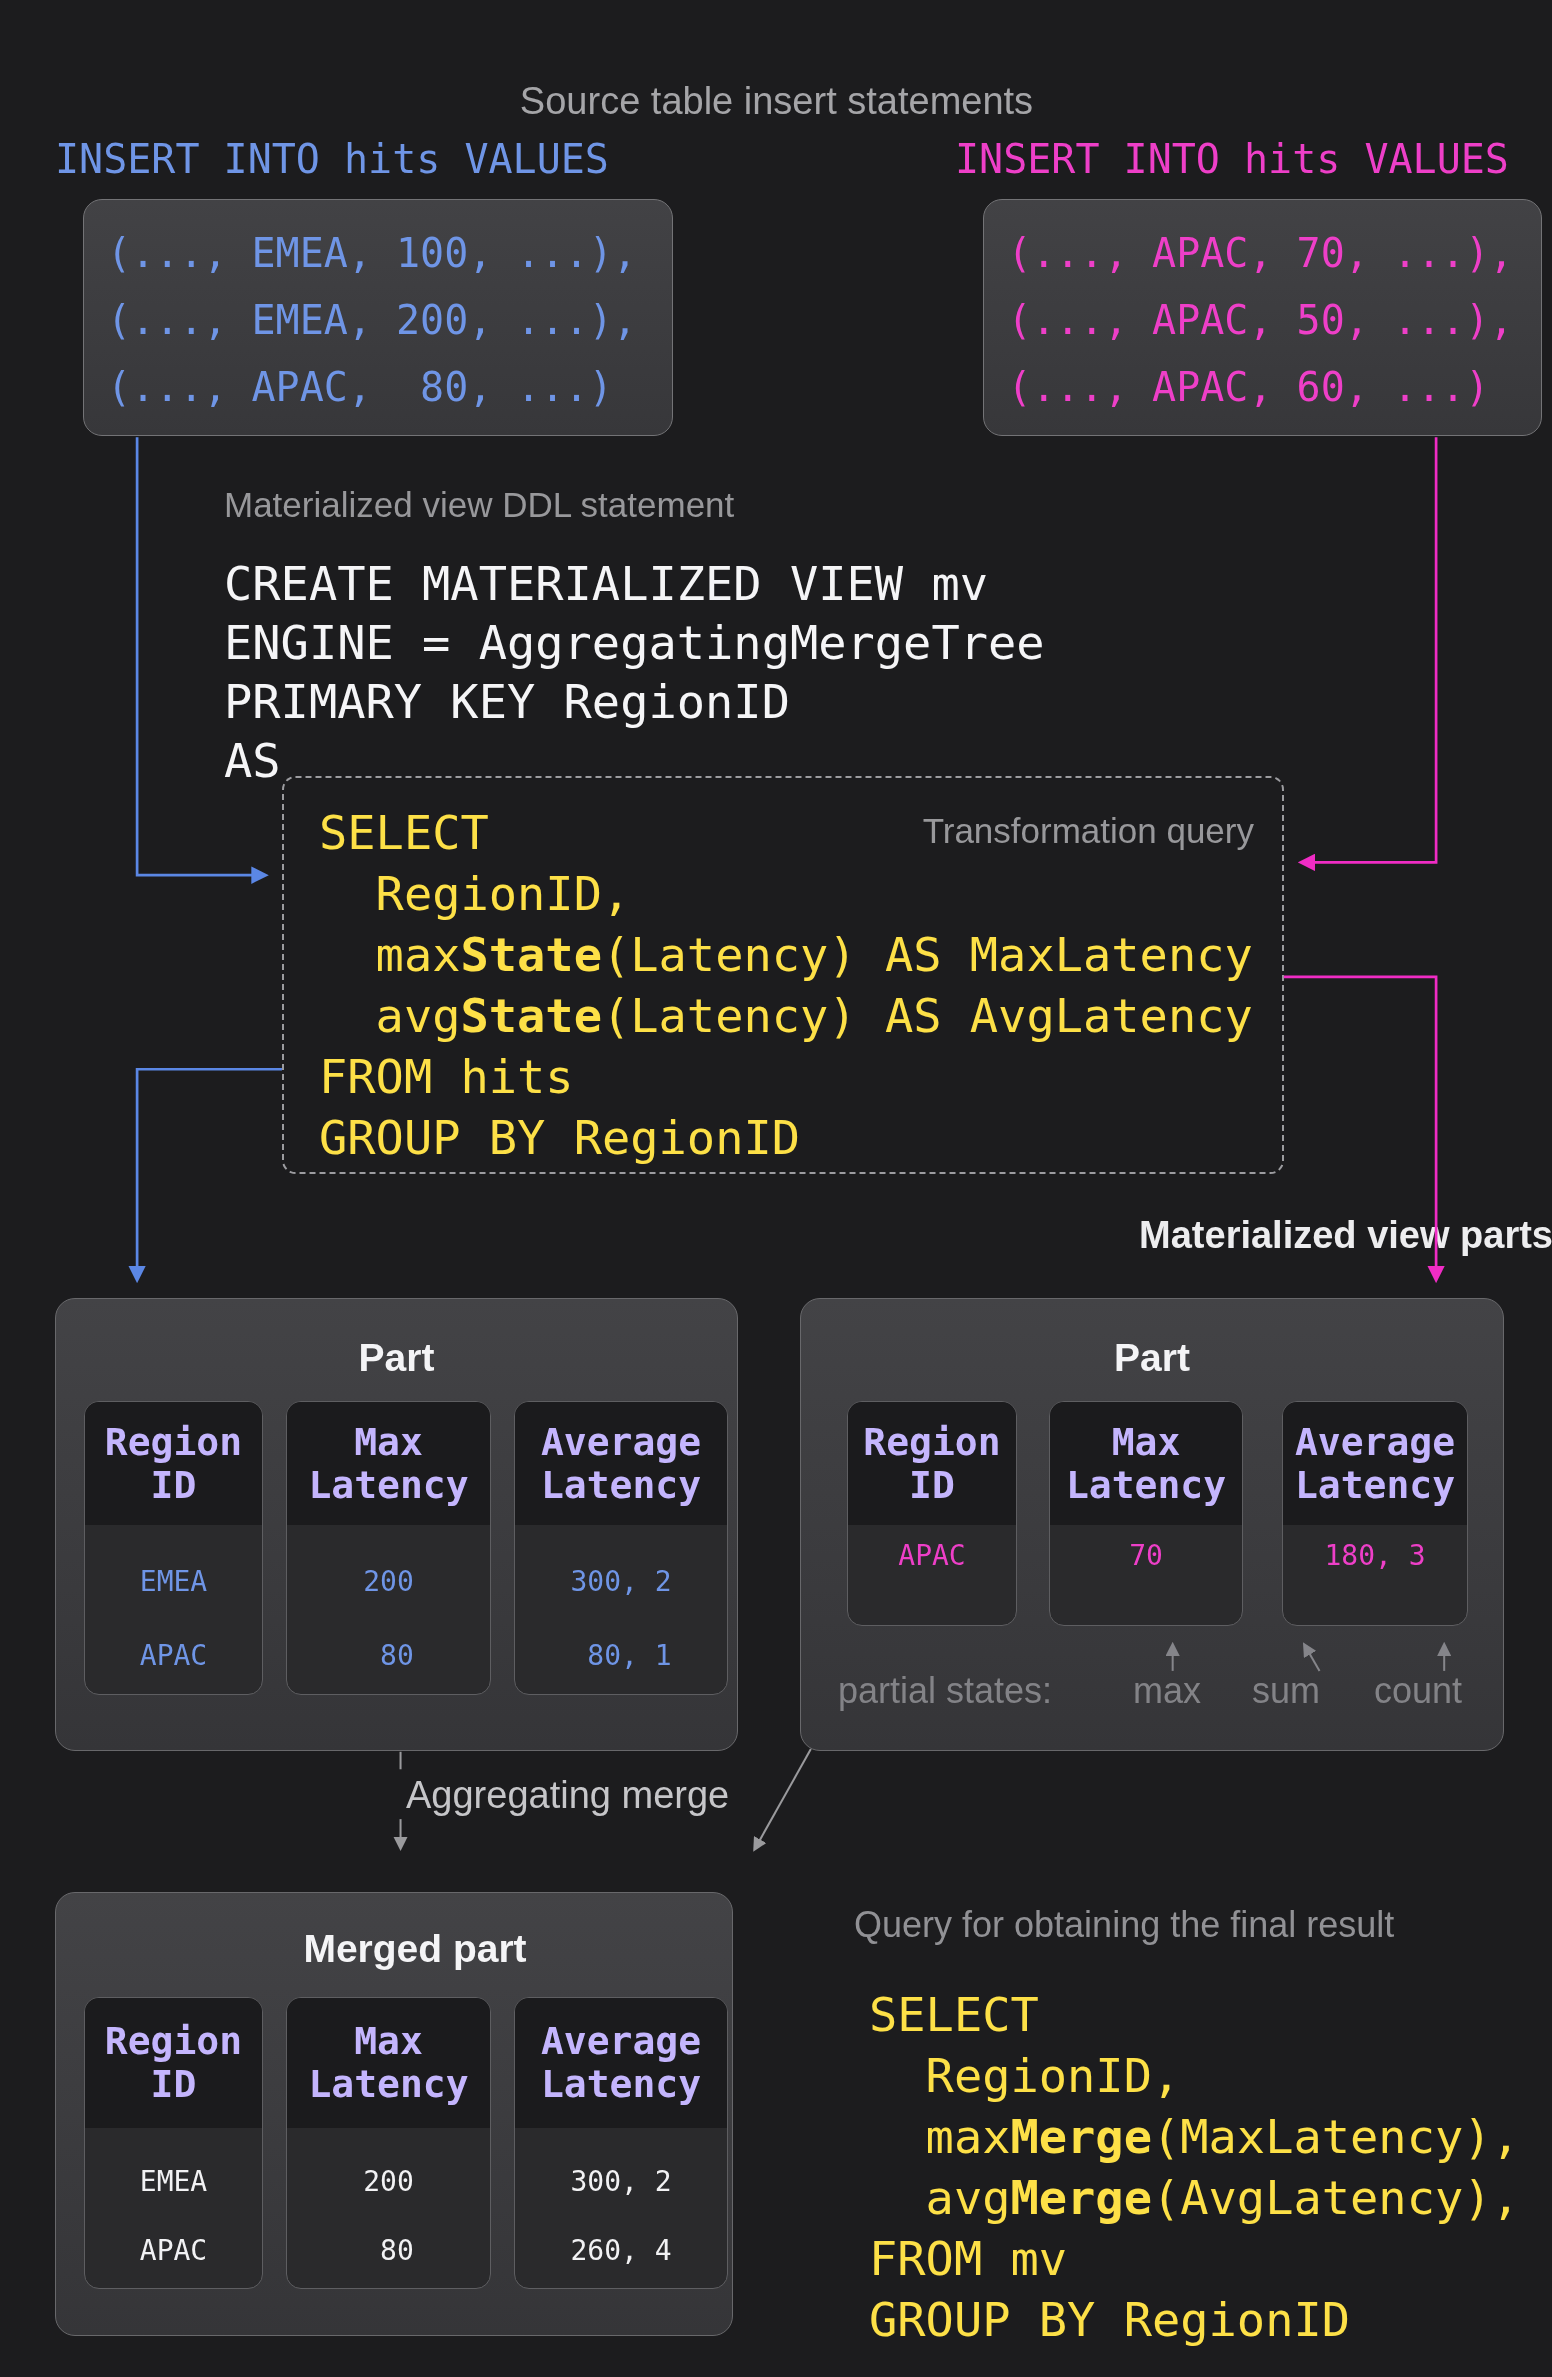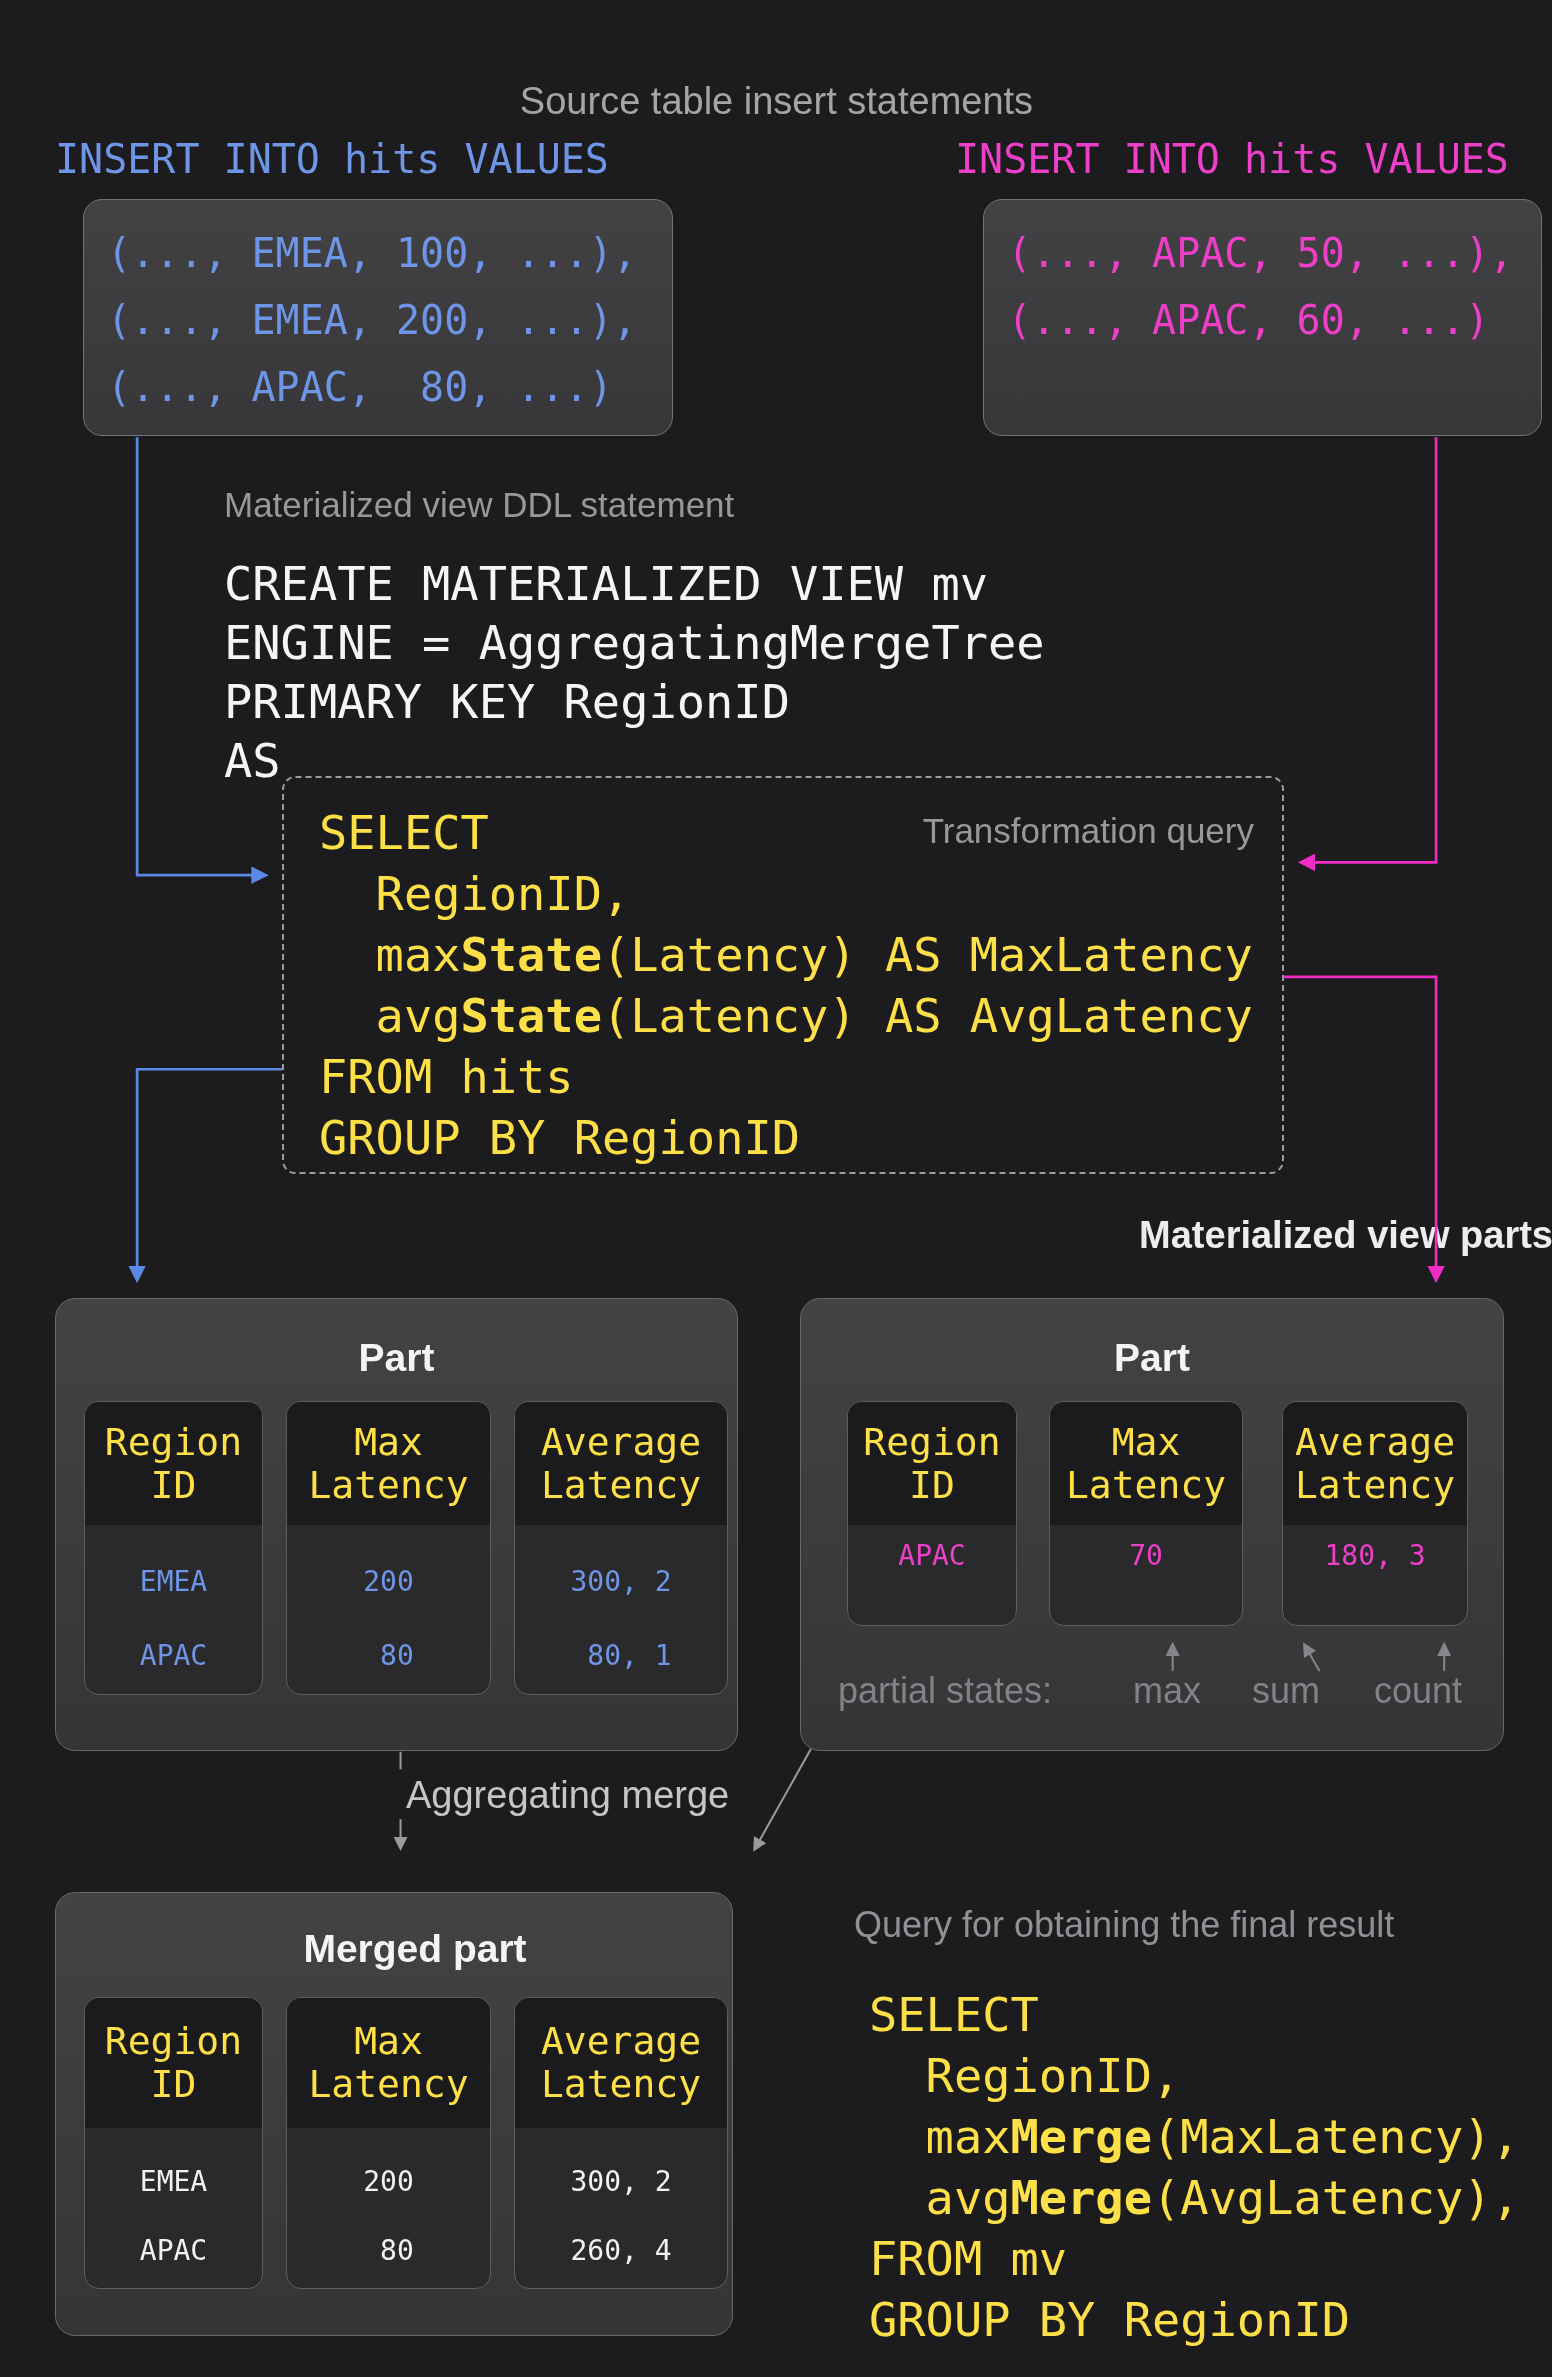--- a/index.html
+++ b/index.html
@@ -56,21 +56,21 @@
     background:linear-gradient(180deg,#434346 0%,#353538 100%);
     border:1.3px solid #68686b;box-sizing:border-box;
   }
   .part-box-title{position:absolute;top:37px;left:0;width:100%;text-align:center;
     font-size:39px;font-weight:600;color:#f4f4f6;}
   .card{
     position:absolute;border-radius:15px;overflow:hidden;
     border:1.3px solid #5e5e61;box-sizing:border-box;background:#2a2a2c;
   }
   .card-head{background:#1b1b1d;display:flex;flex-direction:column;justify-content:center;align-items:center;}
-  .card-head .hl{font-size:38px;line-height:43px;color:#fde047;white-space:pre;}
+  .card-head .hl{font-size:38px;line-height:43px;color:#c4b5fd;white-space:pre;font-weight:bold;}
   .card-body{display:flex;flex-direction:column;align-items:center;}
   .card-body .vl{font-size:28px;white-space:pre;text-align:center;}
 
   
   .lp-card{top:102px;height:294px;}
   .lp-card .card-head{height:123px;}
   .lp-card .card-body{height:172px;padding-top:20px;box-sizing:border-box;}
   .lp-card .vl{line-height:74px;}
   .c1{left:28px;width:179px;}
   .c2{left:230px;width:205px;}
@@ -142,20 +142,21 @@
 
   <div class="abs mono ins-label blue-t content" style="left:55px;">INSERT INTO hits VALUES</div>
   <div class="abs mono ins-label pink-t content" style="left:955px;">INSERT INTO hits VALUES</div>
 
   <div class="abs code-box content" style="left:55px;width:590px;padding-left:23px;">
     <span class="cl mono blue-t">(..., EMEA, 100, ...),</span>
     <span class="cl mono blue-t">(..., EMEA, 200, ...),</span>
     <span class="cl mono blue-t">(..., APAC,  80, ...)</span>
   </div>
   <div class="abs code-box content" style="left:955px;width:559px;padding-left:23.6px;">
+    <span class="cl mono pink-t">(..., APAC, 70, ...),</span>
     <span class="cl mono pink-t">(..., APAC, 50, ...),</span>
     <span class="cl mono pink-t">(..., APAC, 60, ...)</span>
   </div>
 
   <div class="abs section-label ddl-label content">Materialized view DDL statement</div>
   <div class="abs mono ddl-code content">
     <span class="cl">CREATE MATERIALIZED VIEW mv</span>
     <span class="cl">ENGINE = AggregatingMergeTree</span>
     <span class="cl">PRIMARY KEY RegionID</span>
     <span class="cl">AS</span>

